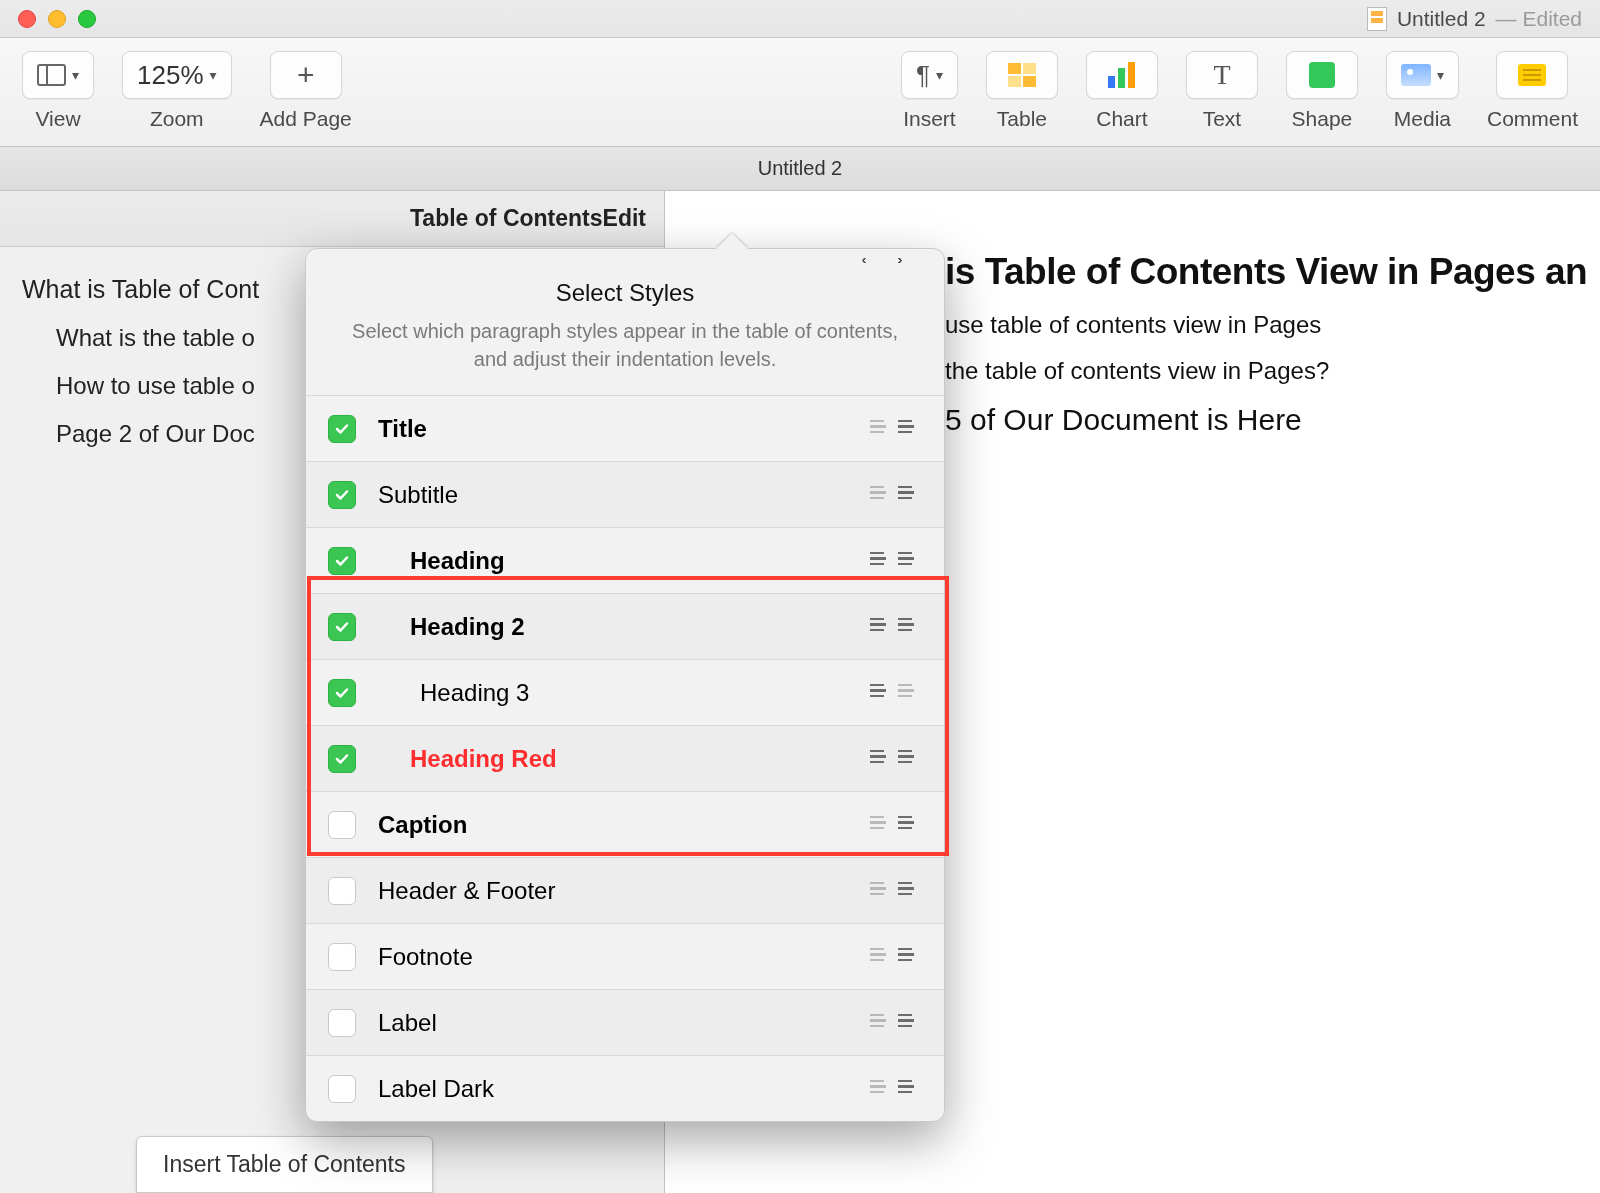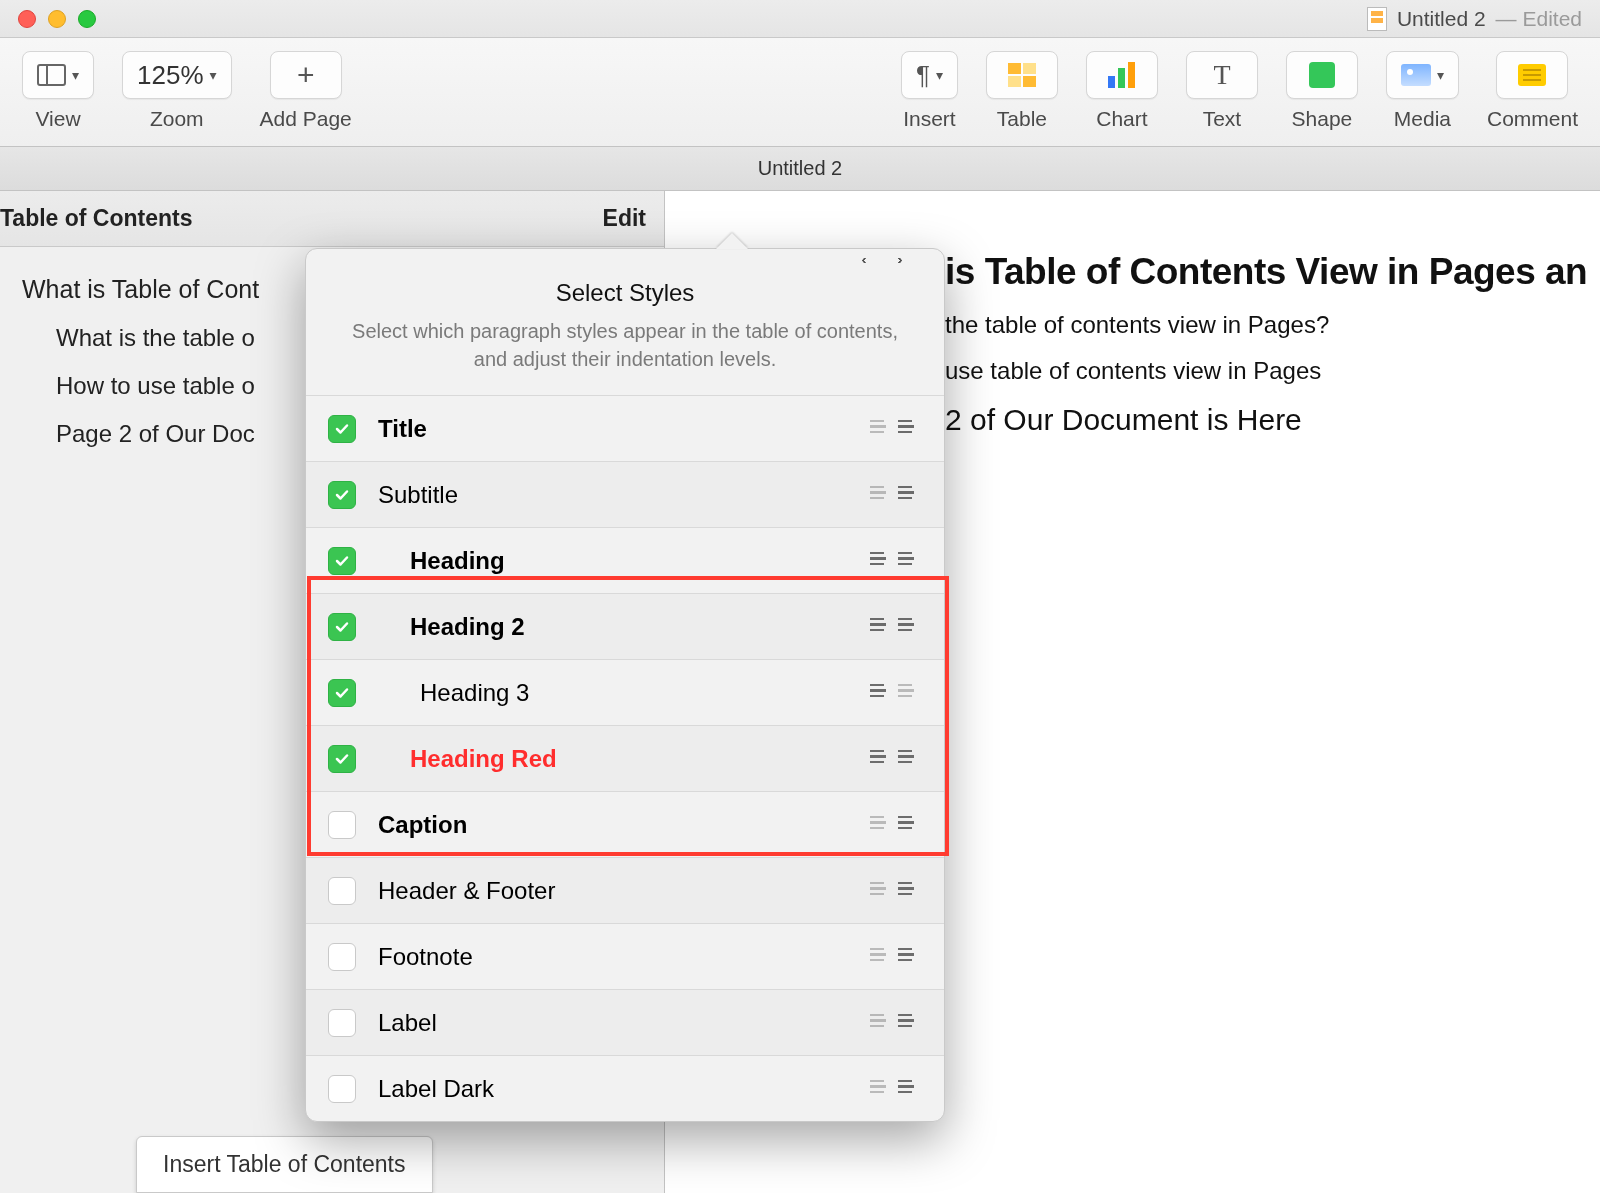--- a/index.html
+++ b/index.html
@@ -26,21 +26,21 @@
     .tblabel { font-size: 21px; color: #4a4a4a; }
     .chev { margin-left: 6px; font-size: 14px; color: #555; }
     .toolbar .spacer { flex: 1; }
 
     
     .tabstrip { height: 44px; background: linear-gradient(#e6e6e6, #dcdcdc); border-bottom: 1px solid #c3c3c3; display: flex; align-items:center; justify-content:center; font-size: 20px; color:#333;}
 
     
     .sidebar { position: absolute; left: 0; top: 191px; bottom: 0; width: 665px; background: #f0f0f0; border-right: 1px solid #c3c3c3; }
     .sidebar-header { height: 56px; background: linear-gradient(#ececec,#e5e5e5); border-bottom: 1px solid #c9c9c9; display: flex; align-items: center; font-size: 23px; color:#222; }
-    .sidebar-header .shtitle { flex:1; text-align:left; font-weight:600;}
+    .sidebar-header .shtitle { flex:1; text-align:right; font-weight:600;}
     .sidebar-header .shedit { font-weight:600; padding-right: 18px; }
     .toc-list { padding: 18px 22px; font-size: 25px; color:#222; }
     .toc-list li { list-style: none; padding: 10px 0; }
     .toc-l2 { padding-left: 34px !important; font-size: 24px; }
 
     .insert-btn { position:absolute; left:136px; bottom:0; padding: 14px 26px; background:#fff; border:1px solid #c9c9c9; border-radius:6px 6px 0 0; font-size:23px; color:#333; box-shadow: 0 2px 4px rgba(0,0,0,.15);}
 
     
     .canvas { position:absolute; left:665px; right:0; top:191px; bottom:0; background:#fff; padding: 60px 30px 0 0; overflow:hidden;}
     .canvas .inner { padding-left: 280px; }
@@ -206,23 +206,23 @@
       <li class="toc-l2">What is the table o</li>
       <li class="toc-l2">How to use table o</li>
       <li class="toc-l2">Page 2 of Our Doc</li>
     </ul>
   <div class="insert-btn">Insert Table of Contents</div>
 </div>
 
 <div class="canvas">
   <div class="inner">
     <div class="doc-title">is Table of Contents View in Pages an</div>
+    <div class="doc-sub">use table of contents view in Pages</div>
     <div class="doc-sub">the table of contents view in Pages?</div>
-    <div class="doc-sub">use table of contents view in Pages</div>
-    <div class="doc-h2">2 of Our Document is Here</div>
+    <div class="doc-h2">5 of Our Document is Here</div>
   </div>
 </div>
 
 <div class="popover">
   <div class="pop-title">Select Styles</div>
   <div class="pop-desc">Select which paragraph styles appear in the table of contents, and adjust their indentation levels.</div>
   <div id="style-rows">
       <div class="style-row">
     <div class="cbx on">
           <svg width="16" height="16" viewBox="0 0 16 16">

